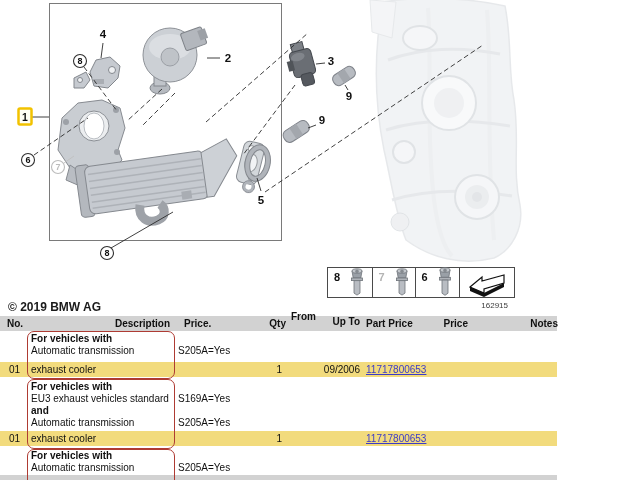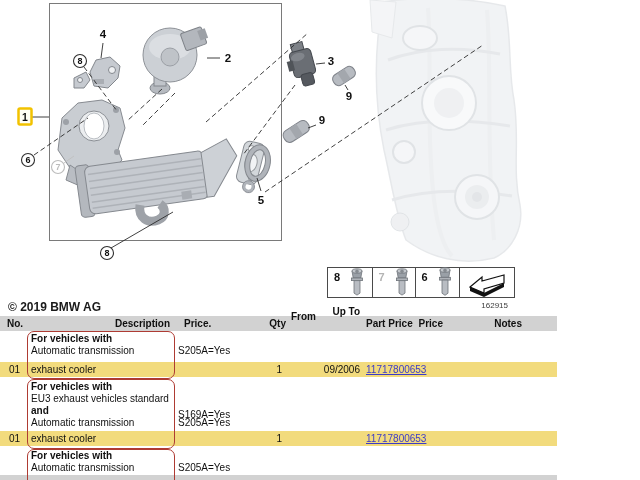--- a/index.html
+++ b/index.html
@@ -208,42 +208,42 @@
   <div class="copyright">© 2019 BMW AG</div>
 
   <div class="abs" style="left:0;top:0;width:640px;height:348px">
 
     <div class="hdr-band" style="top:316px"></div>
     <span class="t b" style="left:7px;top:318px">No.</span>
     <span class="t b c" style="left:24px;top:318px;width:146px">Description</span>
     <span class="t b" style="left:184px;top:318px">Price.</span>
     <span class="t b c" style="left:254px;top:318px;width:32px">Qty</span>
     <span class="t b c" style="left:284px;top:311px;width:32px">From</span>
-    <span class="t b c" style="left:316px;top:306px;width:44px">Up To</span>
+    <span class="t b c" style="left:316px;top:316px;width:44px">Up To</span>
     <span class="t b" style="left:366px;top:318px">Part Price</span>
-    <span class="t b c" style="left:407px;top:318px;width:36px">Price</span>
-    <span class="t b c" style="left:482px;top:318px;width:40px">Notes</span>
+    <span class="t b c" style="left:432px;top:318px;width:36px">Price</span>
+    <span class="t b c" style="left:518px;top:318px;width:40px">Notes</span>
 
     <div>
       <span class="t b" style="left:31px;top:333px">For vehicles with</span>
       <span class="t" style="left:31px;top:345px">Automatic transmission</span>
       <span class="t" style="left:178px;top:345px">S205A=Yes</span>
     </div>
 
     <div class="hl-band" style="top:362px"></div>
     <span class="t" style="left:9px;top:364px">01</span>
     <span class="t" style="left:31px;top:364px">exhaust cooler</span>
     <span class="t c" style="left:250px;top:364px;width:32px">1</span>
     <span class="t r" style="left:316px;top:364px;width:44px">09/2006</span>
     <a class="t pn" href="#" style="left:366px;top:364px">11717800653</a>
 
     <div>
       <span class="t b" style="left:31px;top:381px">For vehicles with</span>
       <span class="t" style="left:31px;top:393px">EU3 exhaust vehicles standard</span>
-      <span class="t" style="left:178px;top:409px">S169A=Yes</span>
+      <span class="t" style="left:178px;top:393px">S169A=Yes</span>
       <span class="t b" style="left:31px;top:405px">and</span>
       <span class="t" style="left:31px;top:417px">Automatic transmission</span>
       <span class="t" style="left:178px;top:417px">S205A=Yes</span>
     </div>
 
     <div class="hl-band" style="top:431px"></div>
     <span class="t" style="left:9px;top:433px">01</span>
     <span class="t" style="left:31px;top:433px">exhaust cooler</span>
     <span class="t c" style="left:250px;top:433px;width:32px">1</span>
     <a class="t pn" href="#" style="left:366px;top:433px">11717800653</a>

